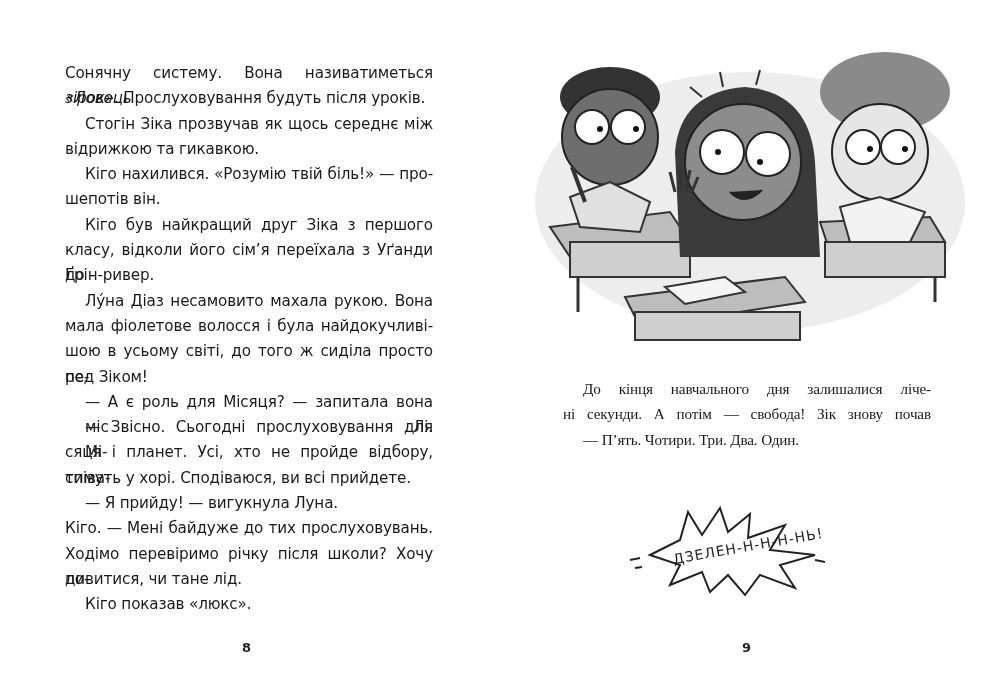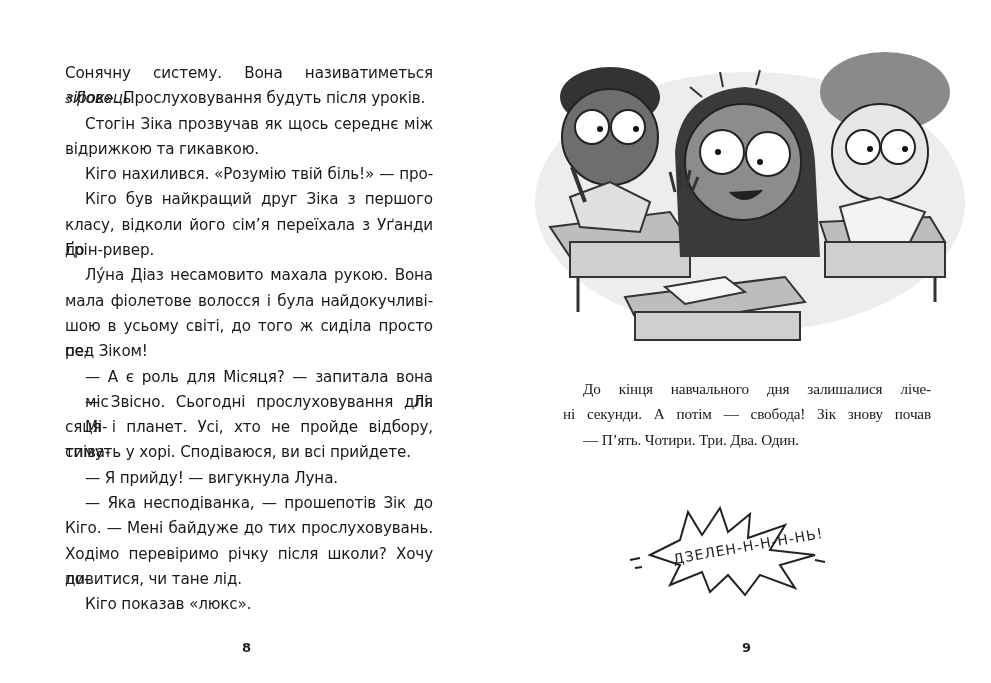--- a/index.html
+++ b/index.html
@@ -26,33 +26,33 @@
 </head>
 <body>
 
 <div class="page page-left">
   <div class="text-block left-text">
     <span class="line justify"><span>Сонячну систему. Вона називатиметься </span><span class="ital">«Ловець</span></span>
     <span class="line"><span class="ital">зірок»</span><span>. Прослуховування будуть після уроків.</span></span>
     <span class="line justify indent">Стогін Зіка прозвучав як щось середнє між</span>
     <span class="line">відрижкою та гикавкою.</span>
     <span class="line justify indent">Кіго нахилився. «Розумію твій біль!» — про-</span>
+    <span class="line">шепотів він.</span>
     <span class="line justify indent">Кіго був найкращий друг Зіка з першого</span>
     <span class="line justify">класу, відколи його сім’я переїхала з Уґанди до</span>
     <span class="line">Ґрін-ривер.</span>
     <span class="line justify indent">Лу́на Діаз несамовито махала рукою. Вона</span>
     <span class="line justify">мала фіолетове волосся і була найдокучливі-</span>
     <span class="line justify">шою в усьому світі, до того ж сиділа просто пе-</span>
     <span class="line">ред Зіком!</span>
     <span class="line justify indent">— А є роль для Місяця? — запитала вона міс Лі.</span>
     <span class="line justify indent">— Звісно. Сьогодні прослуховування для Мі-</span>
     <span class="line justify">сяця і планет. Усі, хто не пройде відбору, співа-</span>
     <span class="line">тимуть у хорі. Сподіваюся, ви всі прийдете.</span>
     <span class="line indent">— Я прийду! — вигукнула Луна.</span>
-    <span class="line justify indent">— Яка несподіванка, — прошепотів Зік до</span>
     <span class="line justify">Кіго. — Мені байдуже до тих прослуховувань.</span>
     <span class="line justify">Ходімо перевіримо річку після школи? Хочу по-</span>
     <span class="line">дивитися, чи тане лід.</span>
     <span class="line indent">Кіго показав «люкс».</span>
   </div>
   <div class="page-num pn-left">8</div>
 </div>
 
 <div class="page page-right">
   <div class="illustration">

